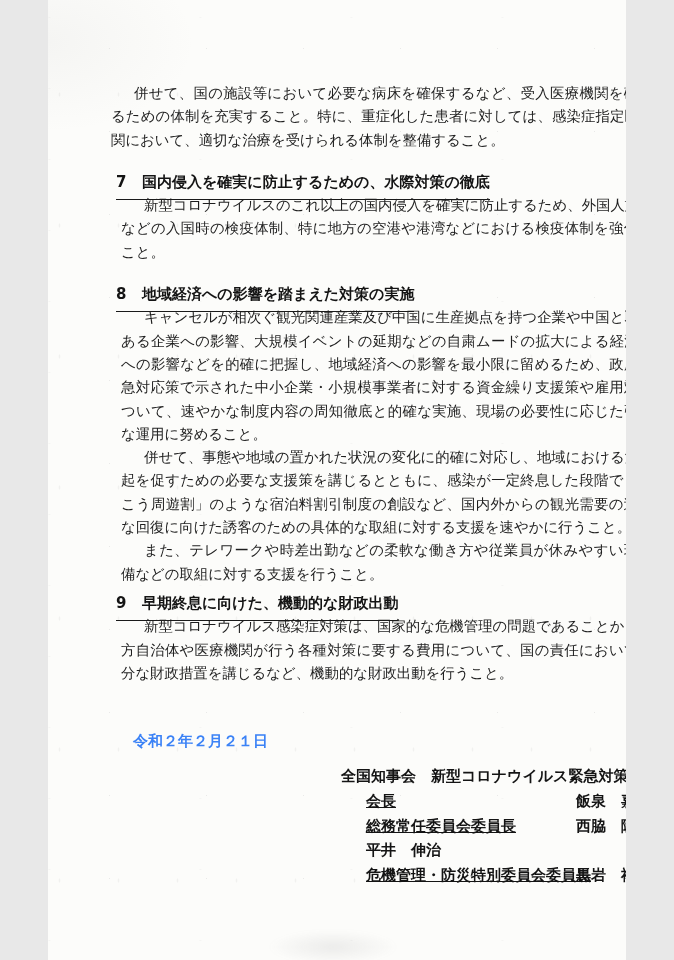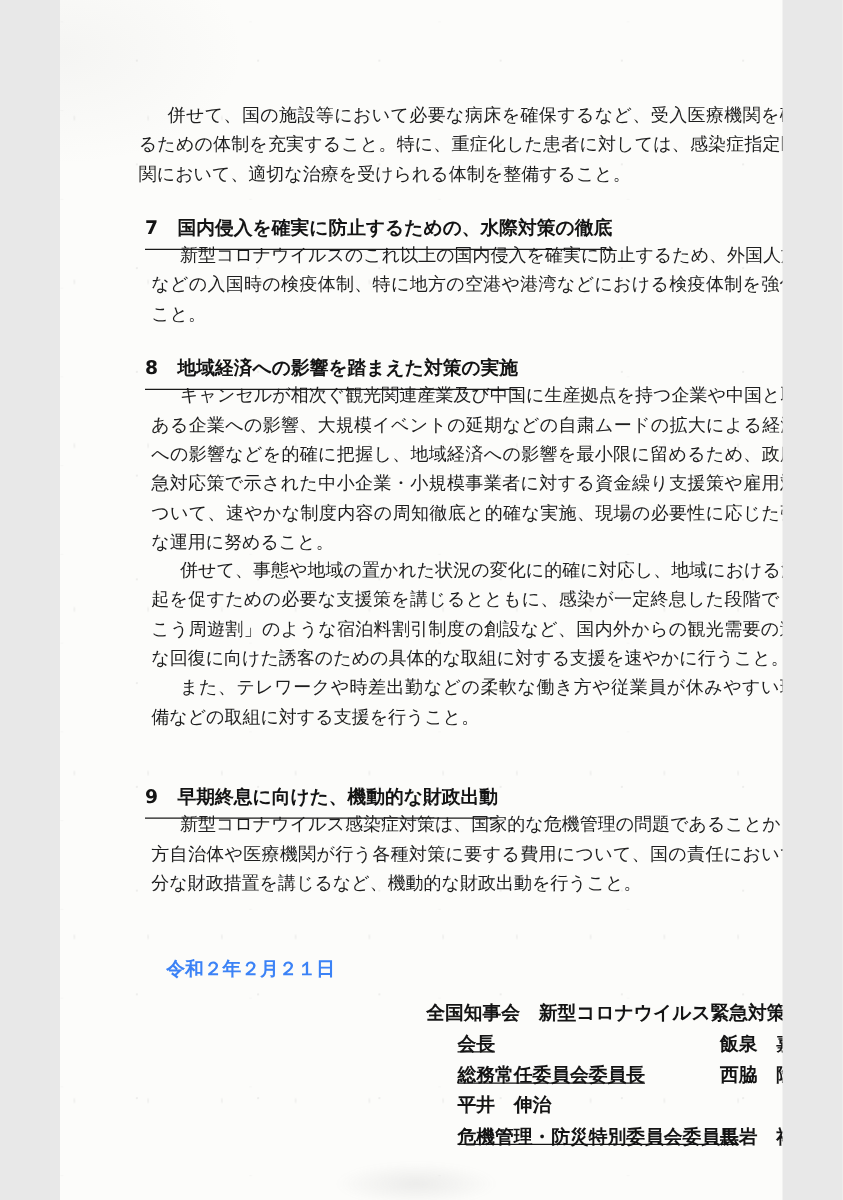--- a/index.html
+++ b/index.html
@@ -53,21 +53,21 @@
   }
   .body-p {
     margin: 0;
     font-size: 14.4px;
     line-height: 23.3px;
     text-align: justify;
     text-indent: 1.6em;
     color: #1e1e1e;
   }
   .section { margin-top: 19px; }
-  .section-9 { margin-top: 40px; }
+  .section-9 { margin-top: 6px; }
   .heading {
     margin: 0 0 0 5px;
     font-family: "DejaVu Sans", "Liberation Sans", sans-serif;
     font-weight: bold;
     font-size: 15px;
     line-height: 23.3px;
     color: #141414;
   }
   .heading-line {
     border-bottom: 1.8px solid #1a1a1a;

